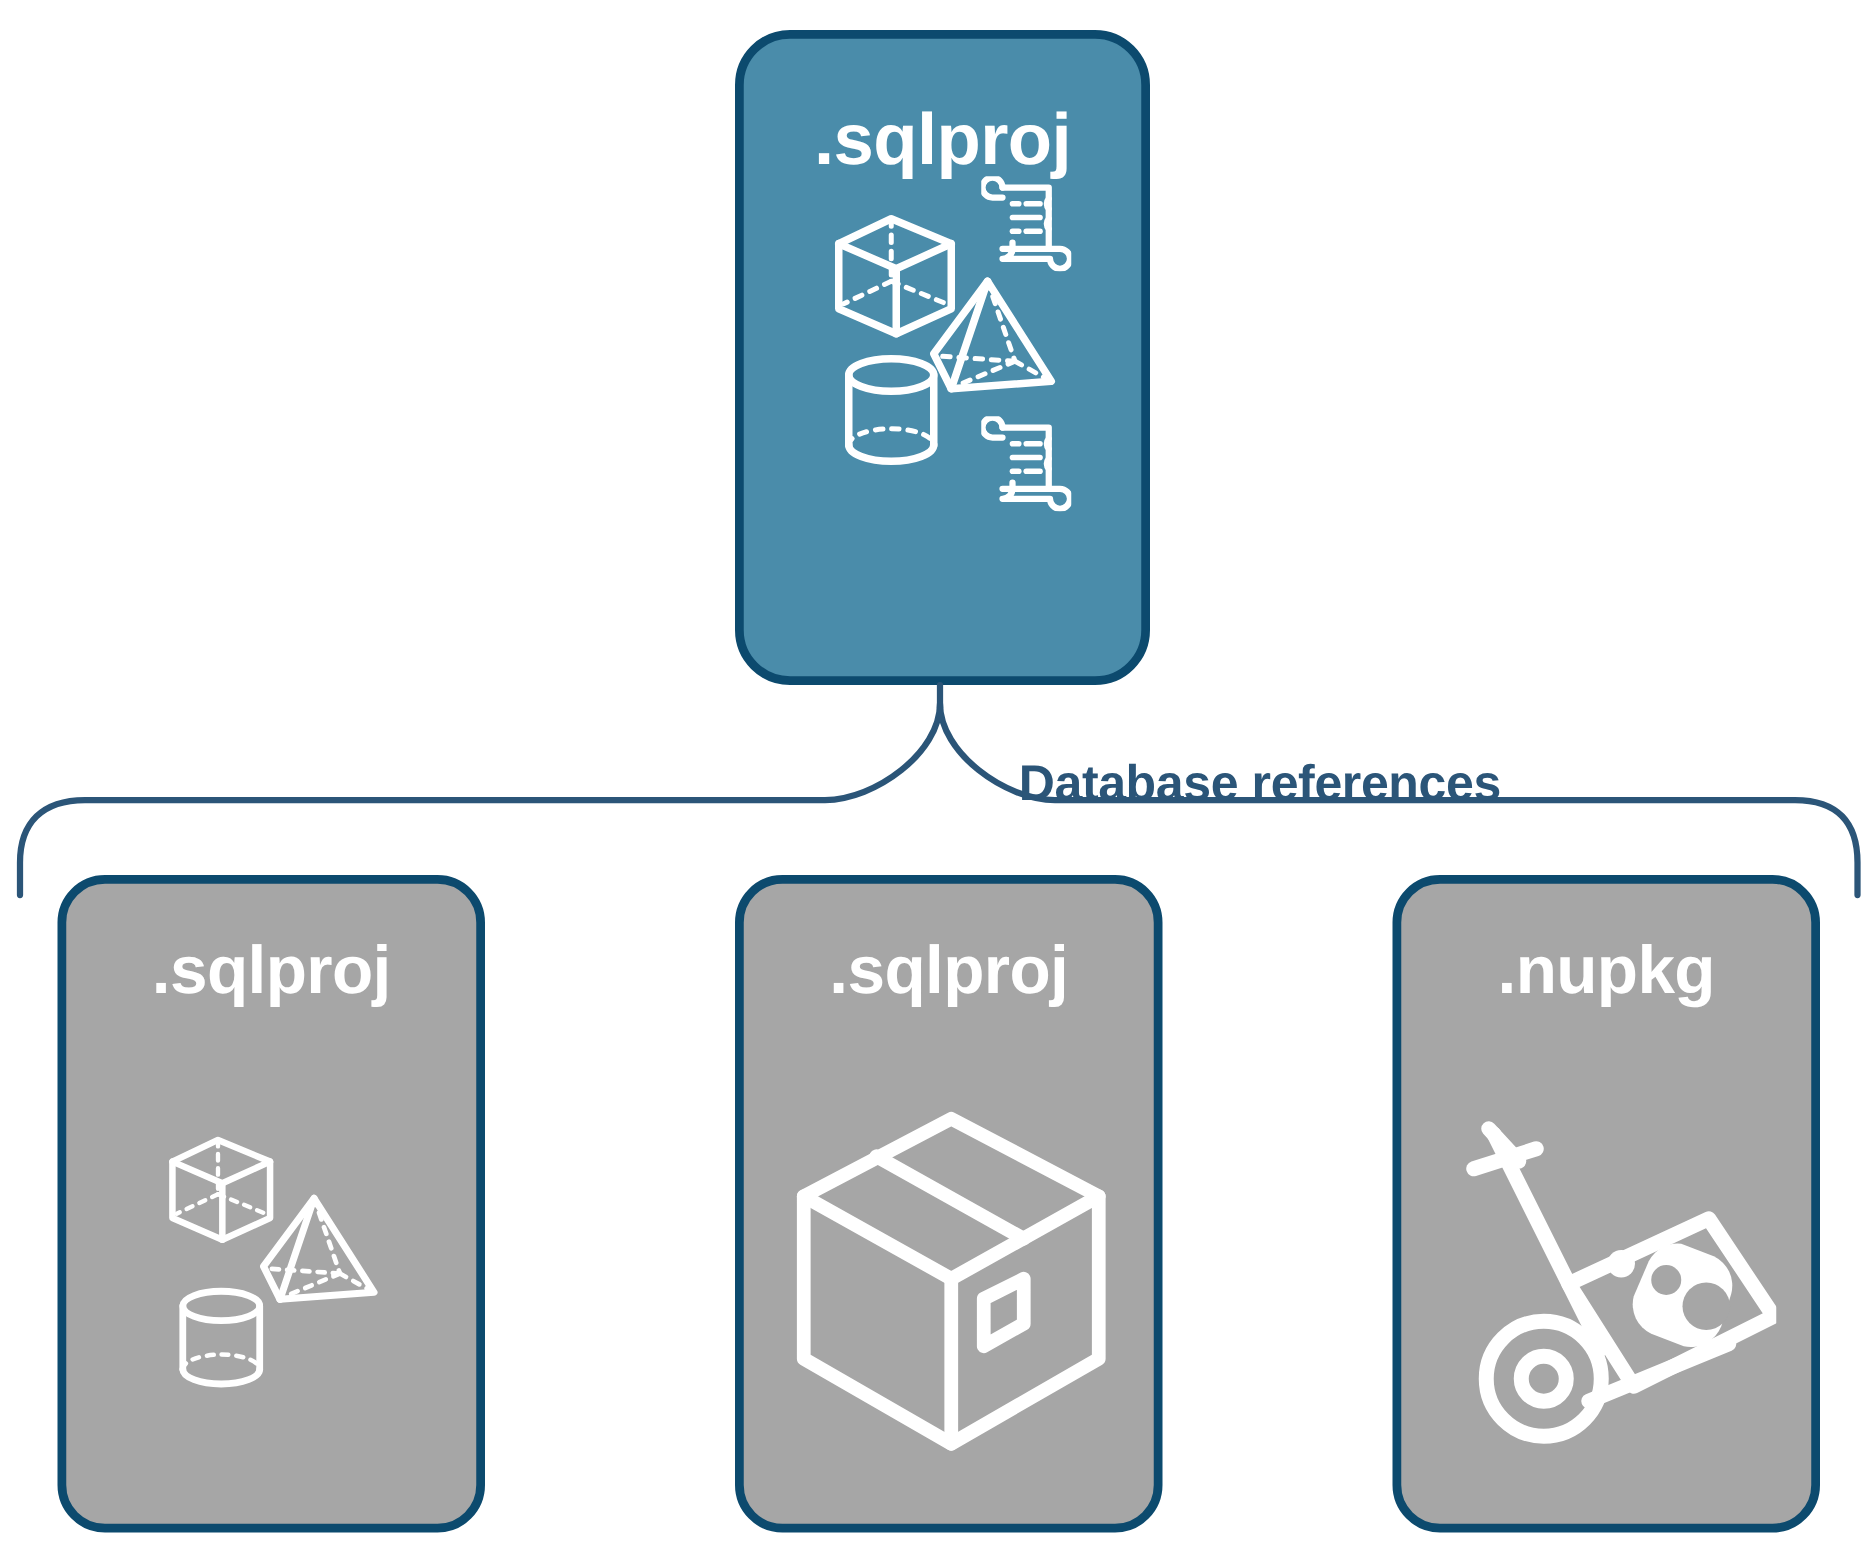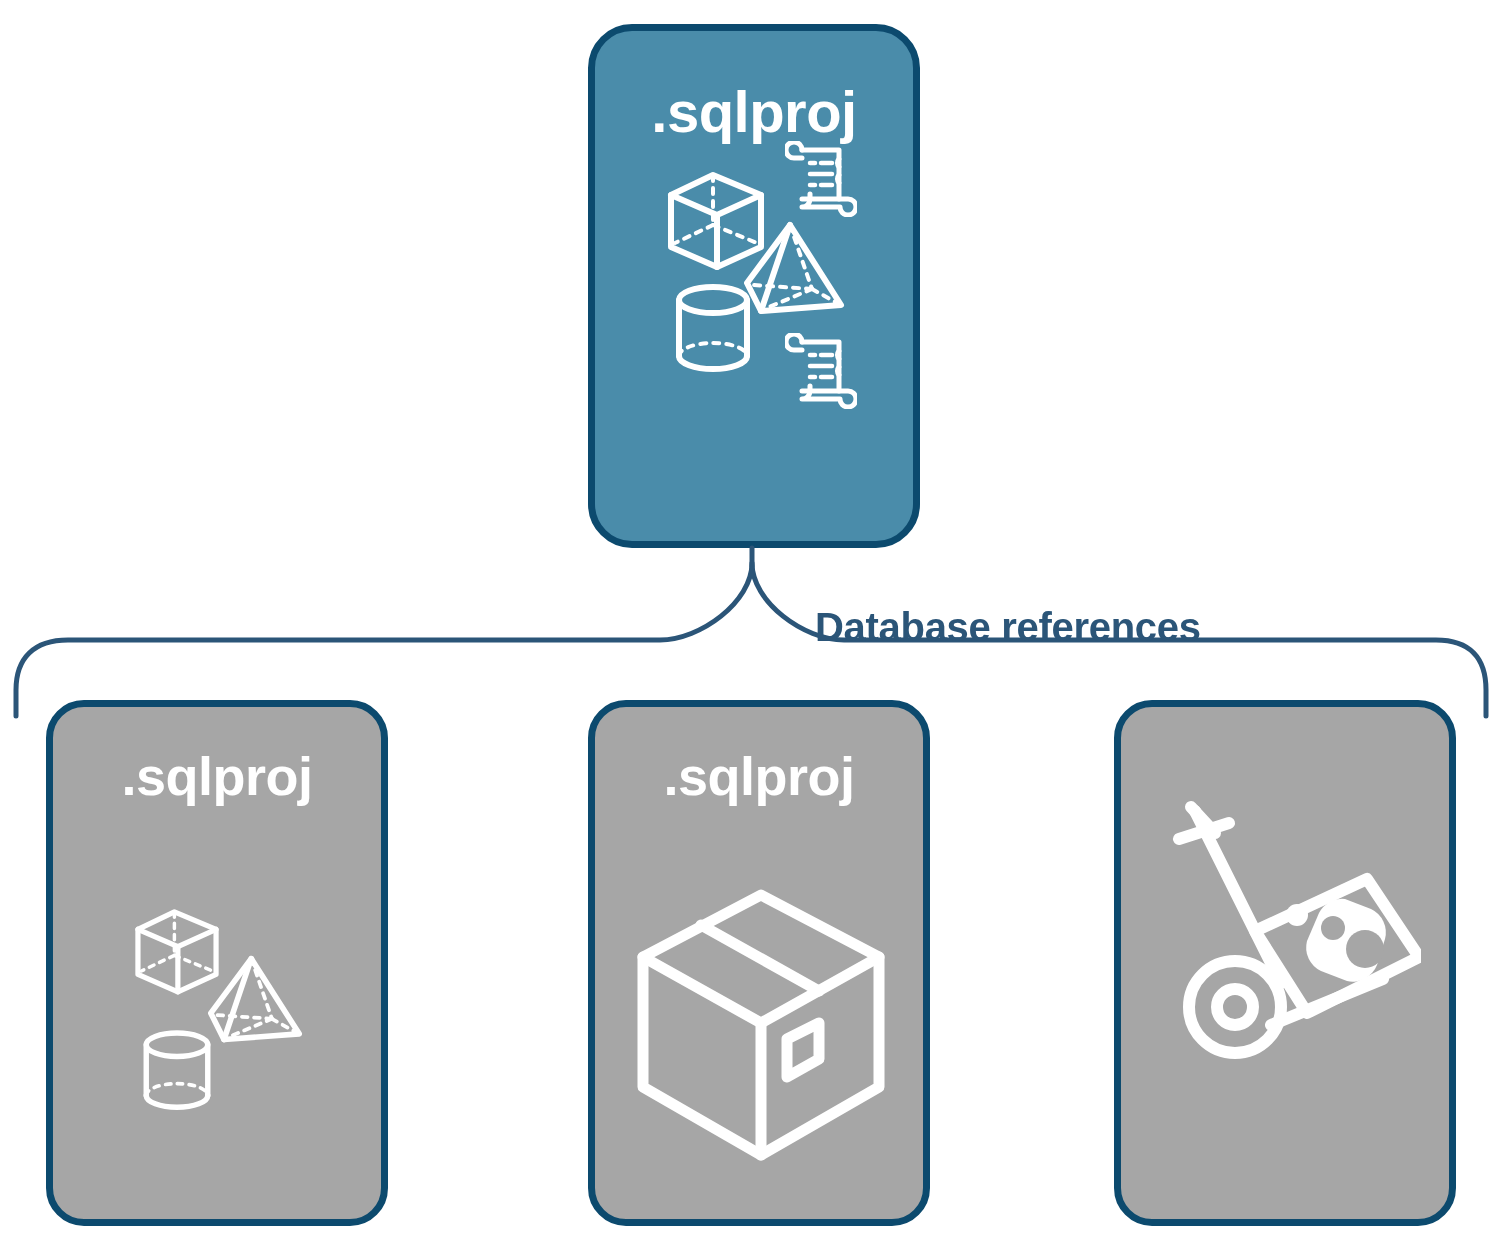--- a/index.html
+++ b/index.html
@@ -259,20 +259,21 @@
 
           <path d="M66 38 L184 104"></path>
         </g>
 
         <path fill="none" stroke="#ffffff" stroke-width="11" stroke-linejoin="round" d="M152 152 L184 136 L184 172 L152 190 Z"></path>
       </svg>
     </div>
   </div>
 
   <div class="card secondary s3">
+    <div class="card-title">.nupkg</div>
 
     <div class="card-art">
       <svg style="left:50px; top:86px;" width="250" height="272" viewBox="0 0 250 272">
         <g fill="none" stroke="#ffffff" stroke-width="12" stroke-linejoin="round" stroke-linecap="round">
 
           <path d="M20 14 L44 40"></path>
           <path d="M8 46 L58 30"></path>
 
           <path d="M24 18 L110 190"></path>
 

